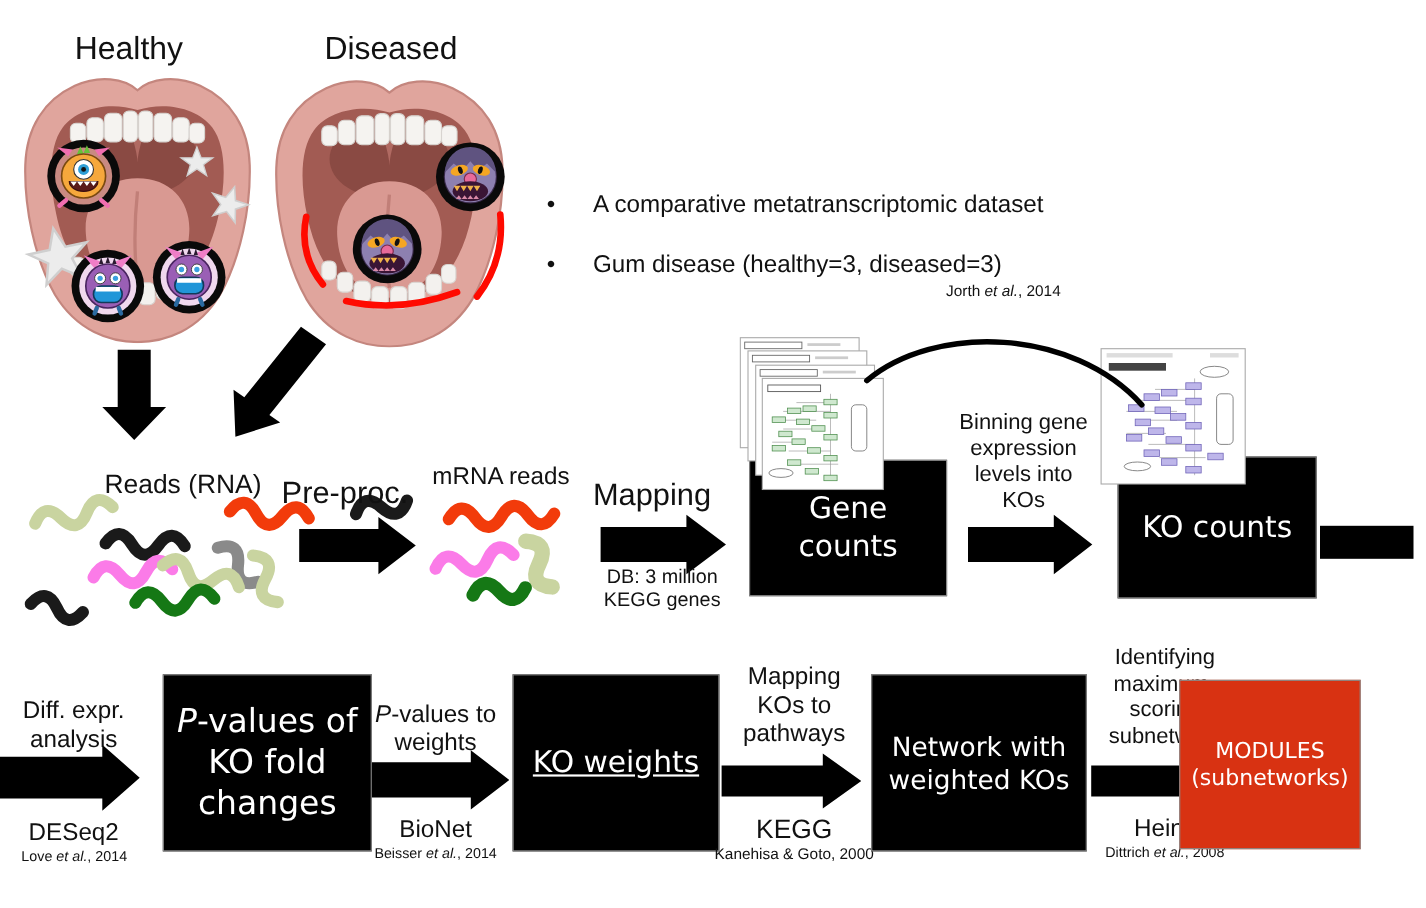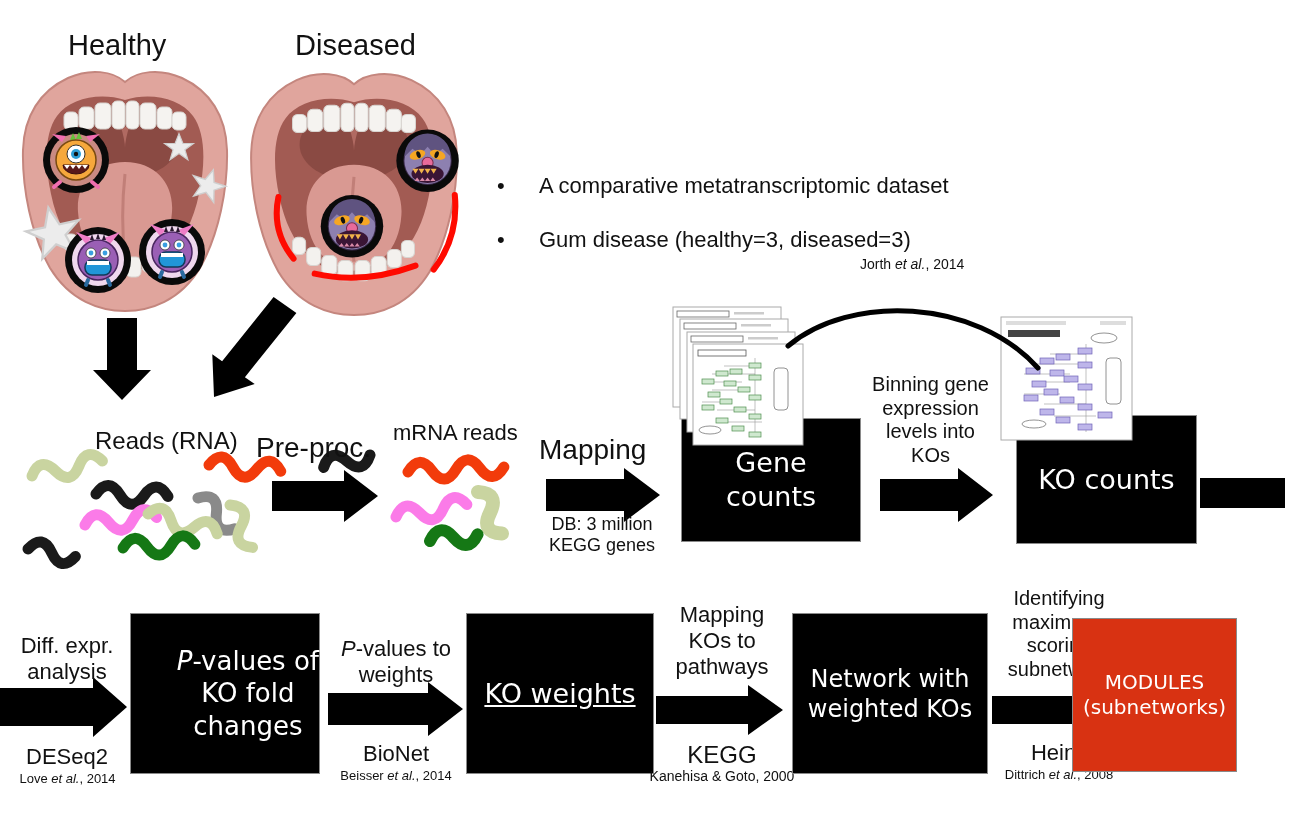--- a/index.html
+++ b/index.html
@@ -311,21 +311,21 @@
 levels into
 KOs</div>
 
   <div class="abs lbl pre center" style="left:8px;top:633px;width:118px;font-size:22px;">Diff. expr.
 analysis</div>
   <div class="abs lbl center toolname" style="left:8px;top:744px;width:118px;">DESeq2</div>
   <div class="abs cite center" style="left:0px;top:771px;width:135px;">
     <span>Love </span><i>et al.</i><span>, 2014</span>
   </div>
 
-  <div class="blackbox" style="left:130px;top:613px;width:188px;height:159px;font-size:26px;justify-content:flex-end;">
+  <div class="blackbox" style="left:148px;top:613px;width:188px;height:159px;font-size:30px;">
     <span class="pre"><i>P</i><span class="pre">-values of
 KO fold
 changes</span></span>
   </div>
 
   <div class="abs lbl center" style="left:322px;top:636px;width:148px;font-size:22px;">
     <i>P</i><span class="pre">-values to
 weights</span>
   </div>
   <div class="abs lbl center toolname" style="left:322px;top:741px;width:148px;">BioNet</div>

